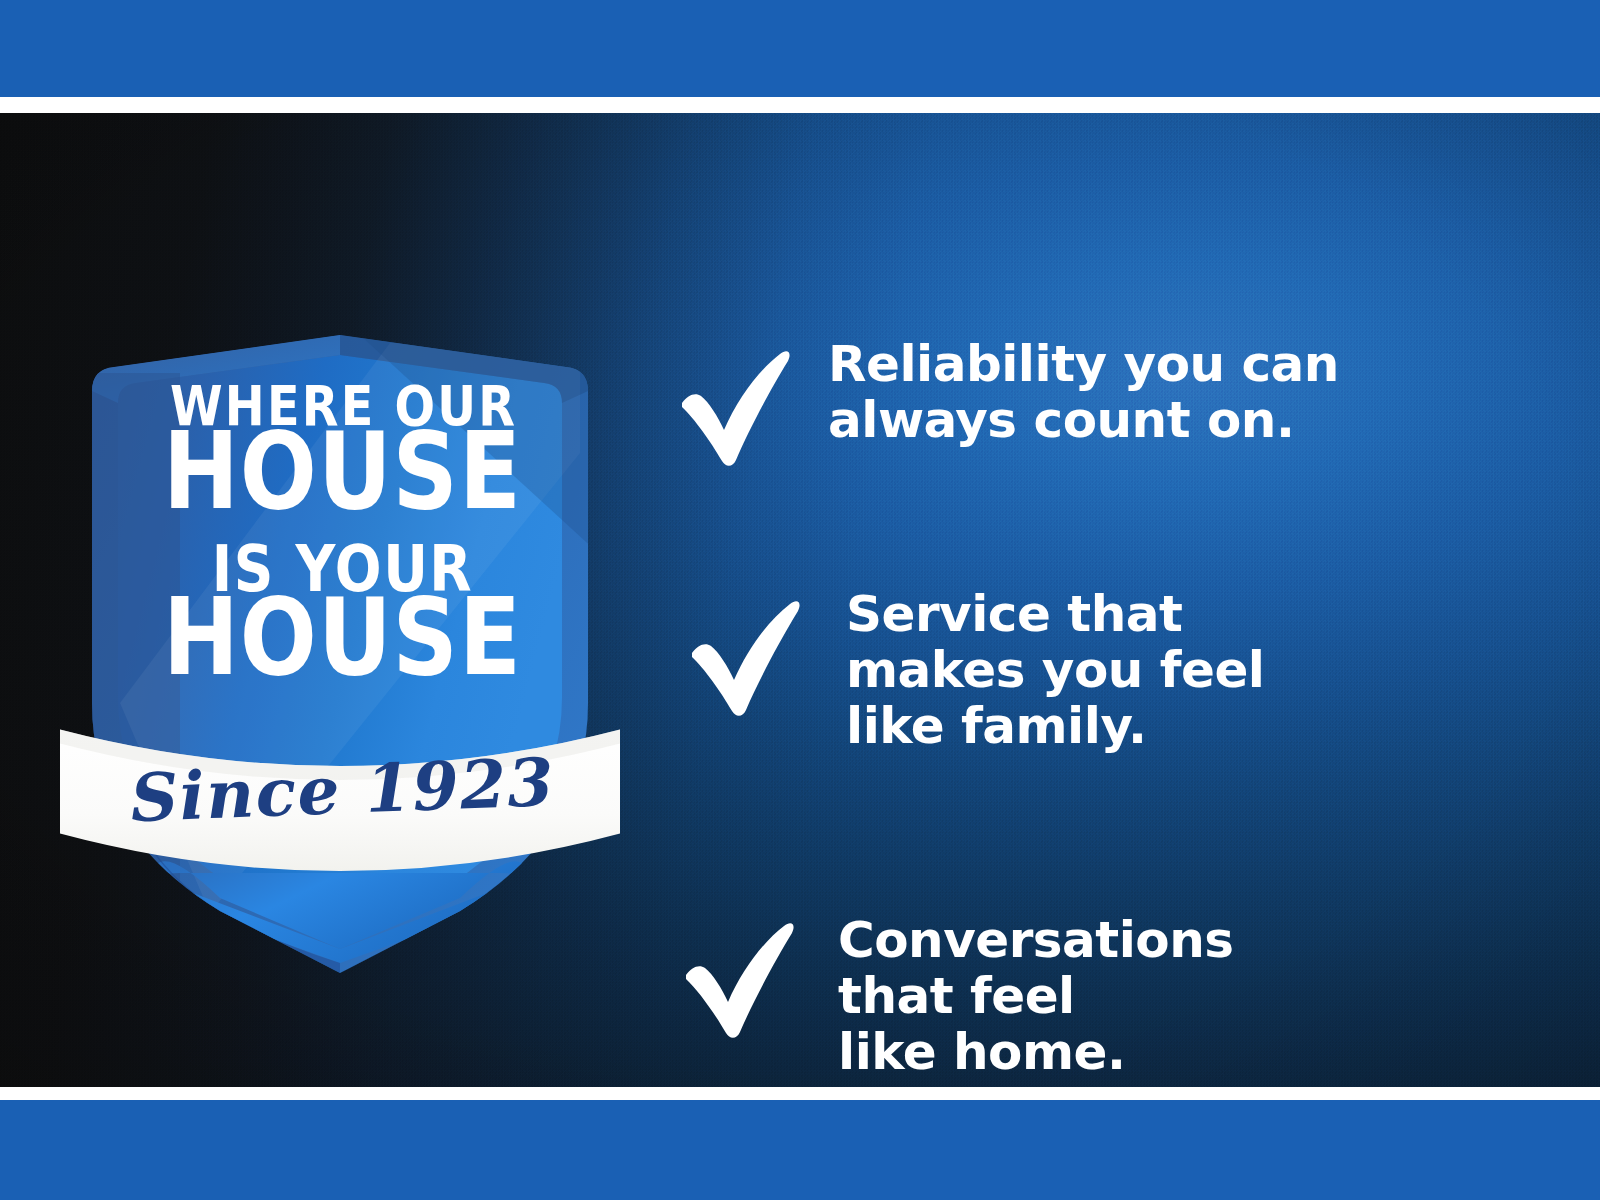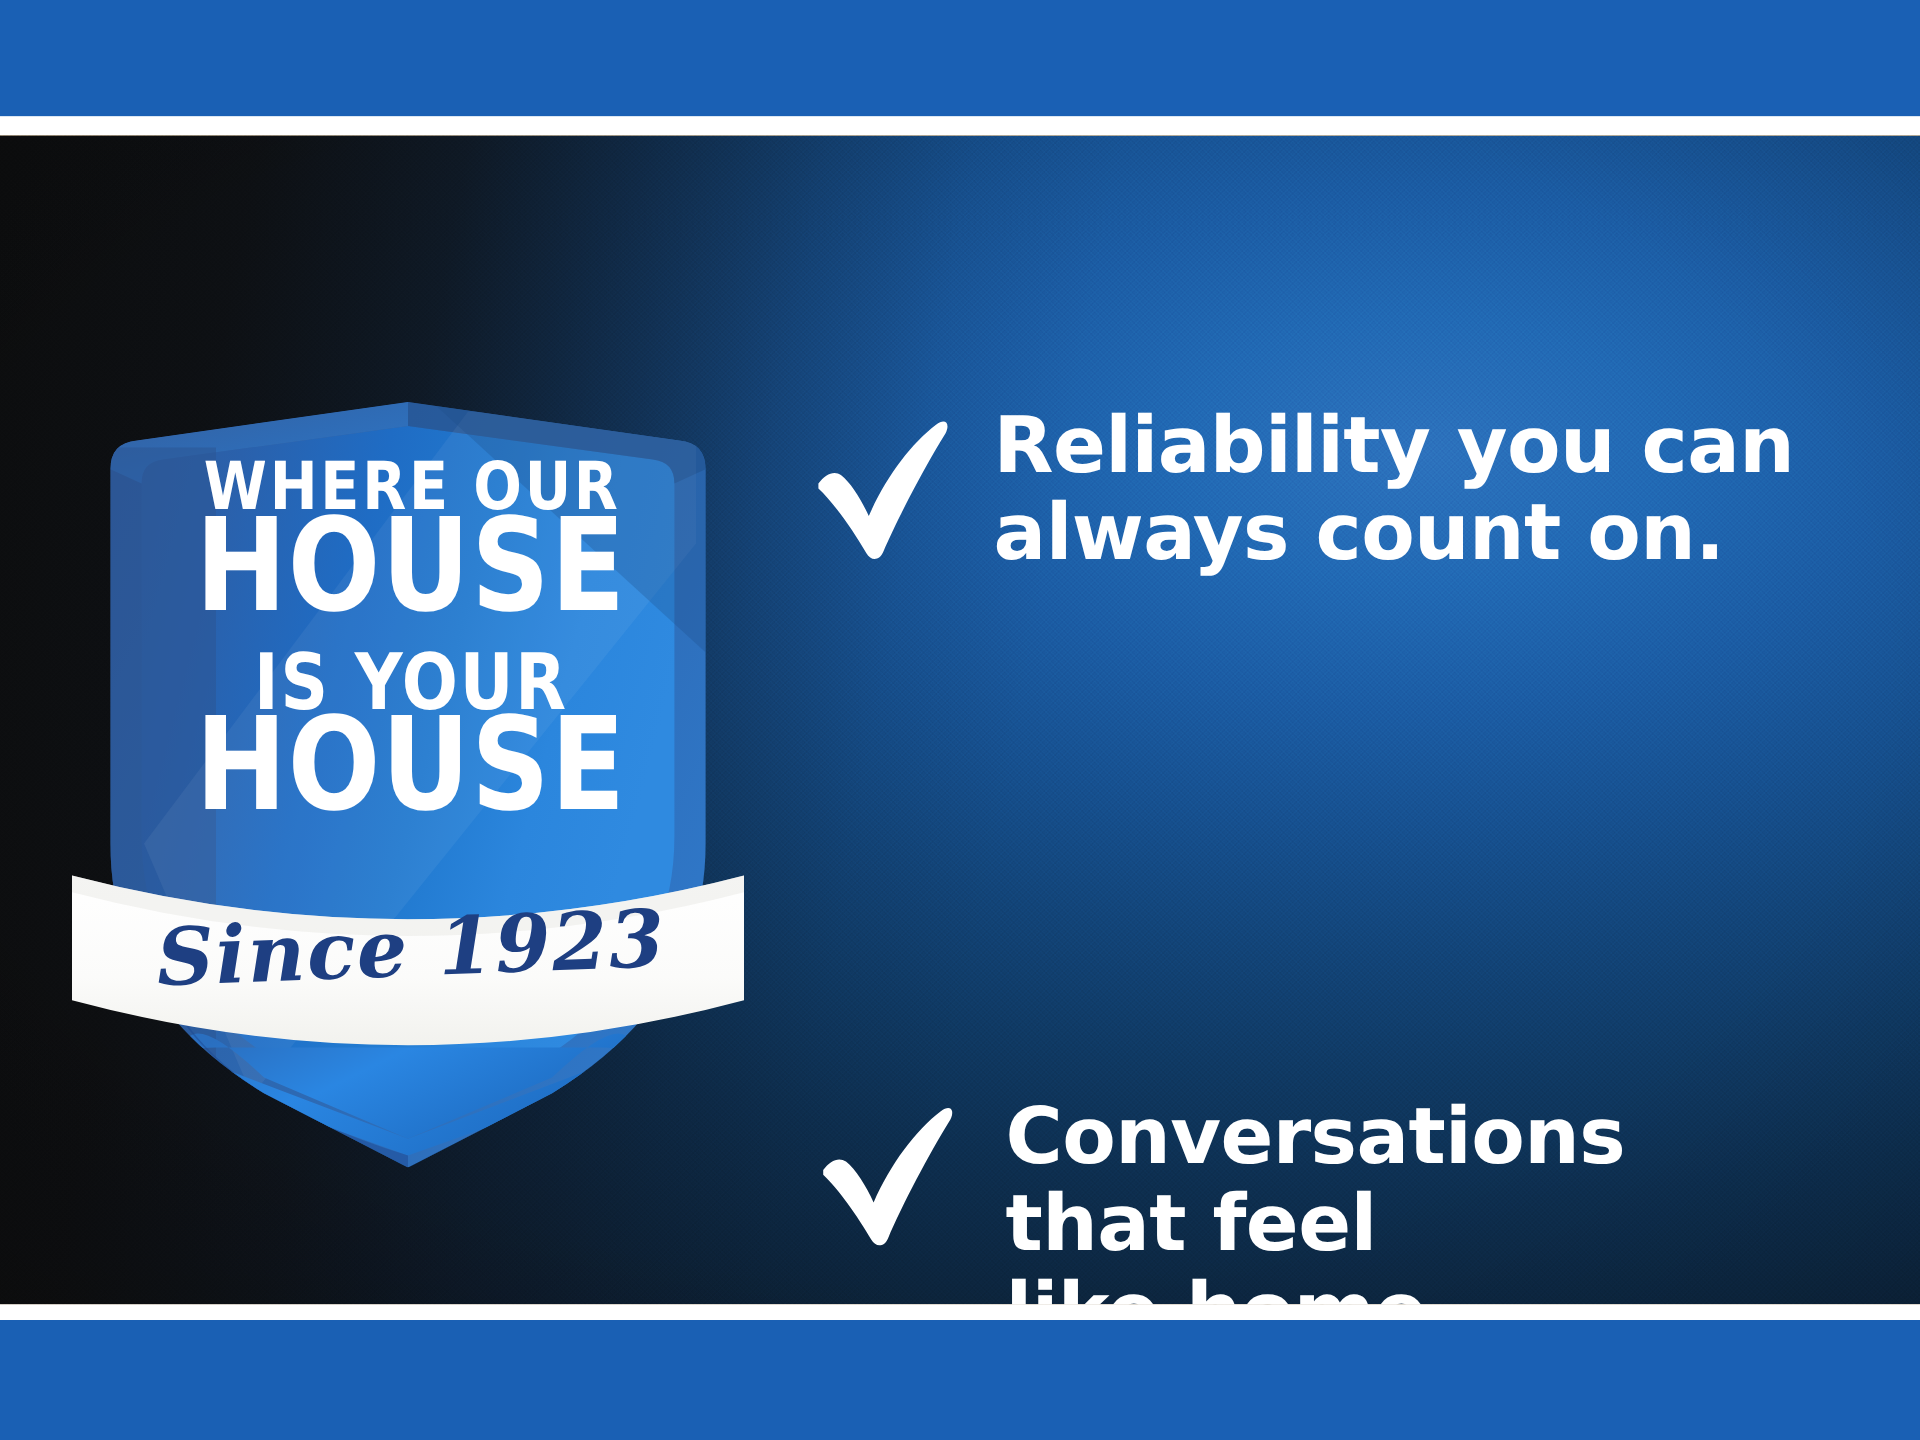--- a/index.html
+++ b/index.html
@@ -142,21 +142,21 @@
     width: 132px;
     height: 132px;
     margin-top: 6px;
   }
   .check svg { display:block; width:100%; height:100%; }
 
   .bullet-text {
     color: #ffffff;
     font-family: "DejaVu Sans", "Liberation Sans", sans-serif;
     font-weight: bold;
-    font-size: 65px;
+    font-size: 50px;
     line-height: 1.12;
     letter-spacing: -0.5px;
     white-space: pre-line;
     text-rendering: optimizeLegibility;
   }
   .bullet-1 .bullet-text { margin-left: 28px; margin-top: 2px; }
   .bullet-2 .bullet-text { margin-left: 36px; margin-top: 2px; }
   .bullet-3 .bullet-text { margin-left: 34px; margin-top: 6px; }
 </style>
 </head>
@@ -272,20 +272,33 @@
             <path d="M14,63 C20,55 27,52 33,56 C41,62 50,77 56,90
                      C70,58 91,30 112,14 C120,8 124,13 120,21
                      C102,50 80,92 68,120 C65,127 58,128 54,121
                      C43,102 26,78 14,67 Z" fill="#ffffff"></path>
           </svg>
         </span>
         <div class="bullet-text">Reliability you can
 always count on.</div>
       </div>
 
+      <div class="bullet bullet-2">
+        <span class="check">
+          <svg viewBox="0 0 132 132" xmlns="http://www.w3.org/2000/svg">
+            <path d="M14,63 C20,55 27,52 33,56 C41,62 50,77 56,90
+                     C70,58 91,30 112,14 C120,8 124,13 120,21
+                     C102,50 80,92 68,120 C65,127 58,128 54,121
+                     C43,102 26,78 14,67 Z" fill="#ffffff"></path>
+          </svg>
+        </span>
+        <div class="bullet-text">Service that
+makes you feel
+like family.</div>
+      </div>
 
       <div class="bullet bullet-3">
         <span class="check">
           <svg viewBox="0 0 132 132" xmlns="http://www.w3.org/2000/svg">
             <path d="M14,63 C20,55 27,52 33,56 C41,62 50,77 56,90
                      C70,58 91,30 112,14 C120,8 124,13 120,21
                      C102,50 80,92 68,120 C65,127 58,128 54,121
                      C43,102 26,78 14,67 Z" fill="#ffffff"></path>
           </svg>
         </span>

